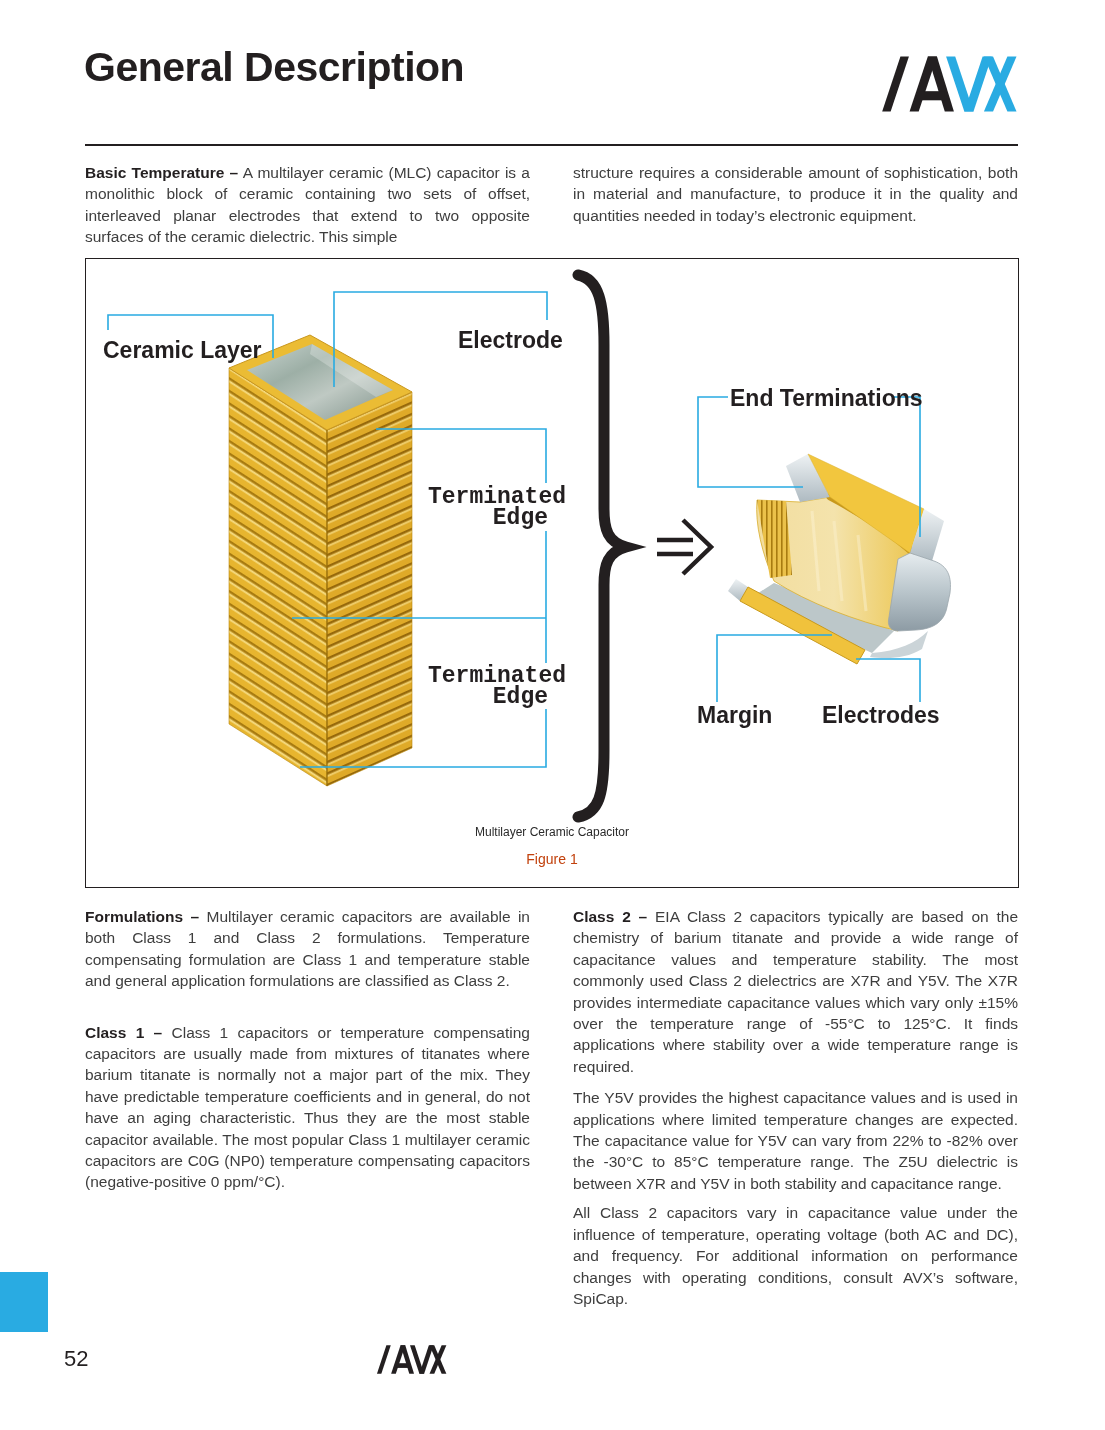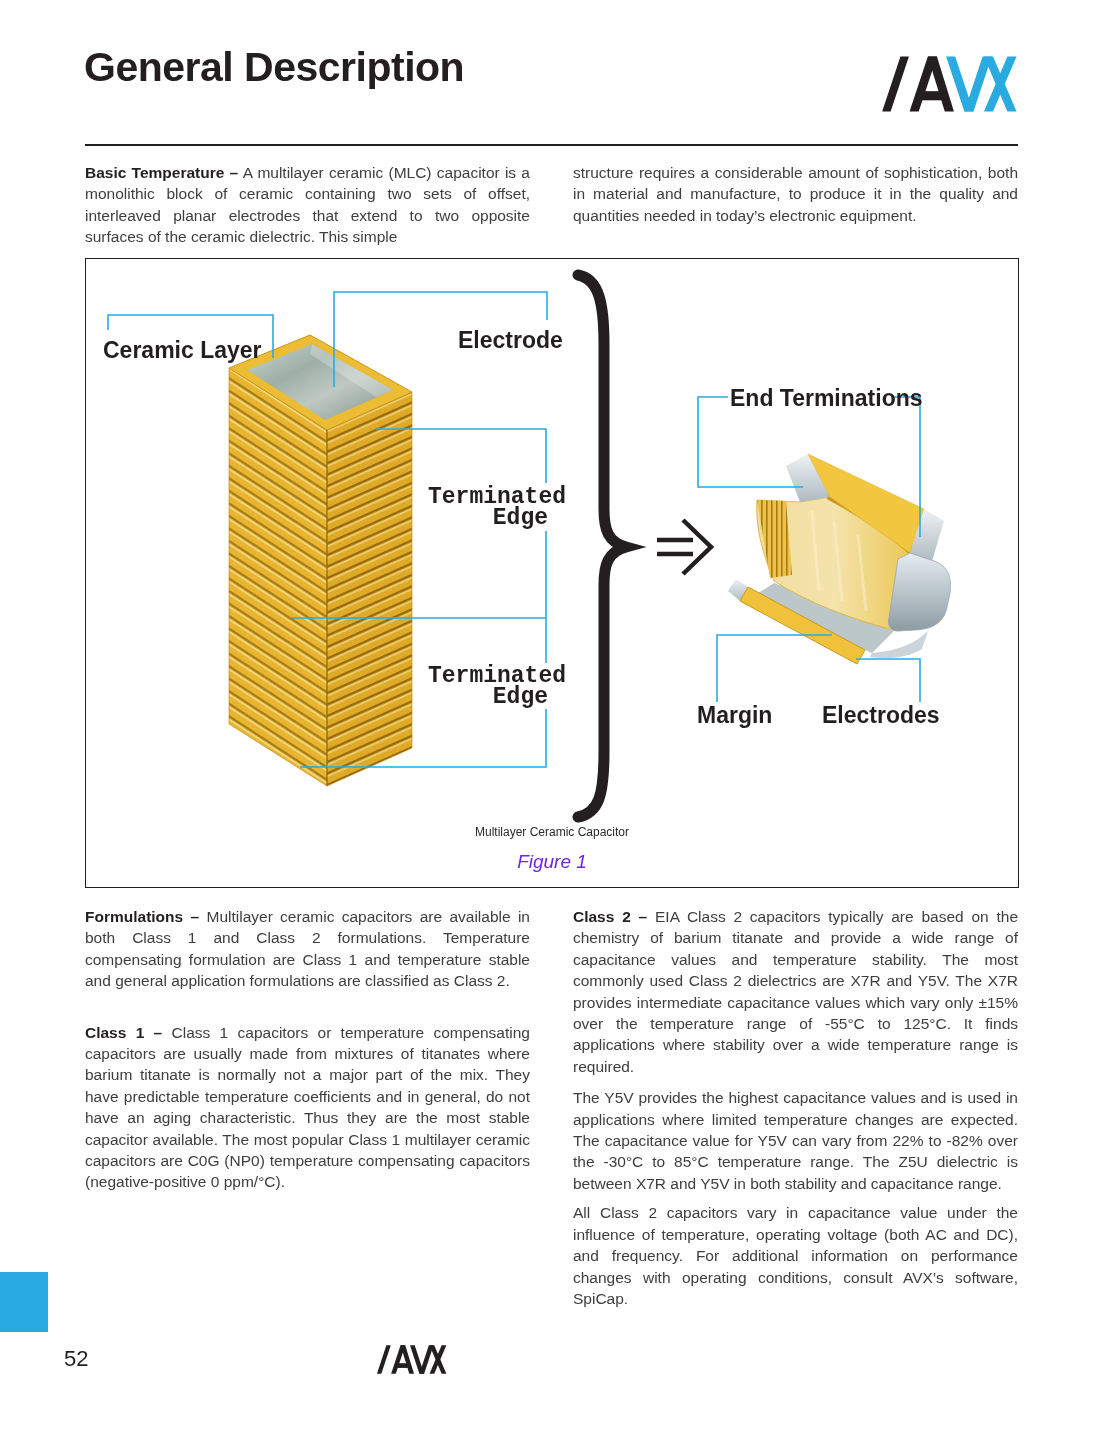--- a/index.html
+++ b/index.html
@@ -24,22 +24,22 @@
   .mt8{margin-top:8px !important;}
 
   .fig{position:absolute;left:85px;top:258px;width:932px;height:628px;margin:0;
        border:1.5px solid #231F20;background:#ffffff;}
   .fig .art{position:absolute;left:0;top:0;width:932px;height:628px;}
   .flabel{position:absolute;font-size:23px;line-height:21px;font-weight:bold;color:#231F20;
           white-space:nowrap;}
   .flabel.wrap{white-space:normal;text-align:right;width:120px;font-family:Liberation Mono, monospace;}
   .fcaption{position:absolute;left:0;top:566px;width:100%;text-align:center;font-size:12px;
             color:#2A2A2A;}
-  .fignum{position:absolute;left:0;top:592px;width:100%;text-align:center;font-size:19px;
-          font-style:italic;color:#6d28d9;}
+  .fignum{position:absolute;left:0;top:592px;width:100%;text-align:center;font-size:14px;
+          color:#c2410c;}
 
   .footer-square{position:absolute;left:0;top:1272px;width:48px;height:60px;background:#29ABE2;}
   .page-number{position:absolute;left:64px;top:1346px;font-size:22px;color:#231F20;}
   .logo-bottom{position:absolute;left:376px;top:1344px;}
 </style>
 </head>
 <body>
 
 <div class="page">
 

